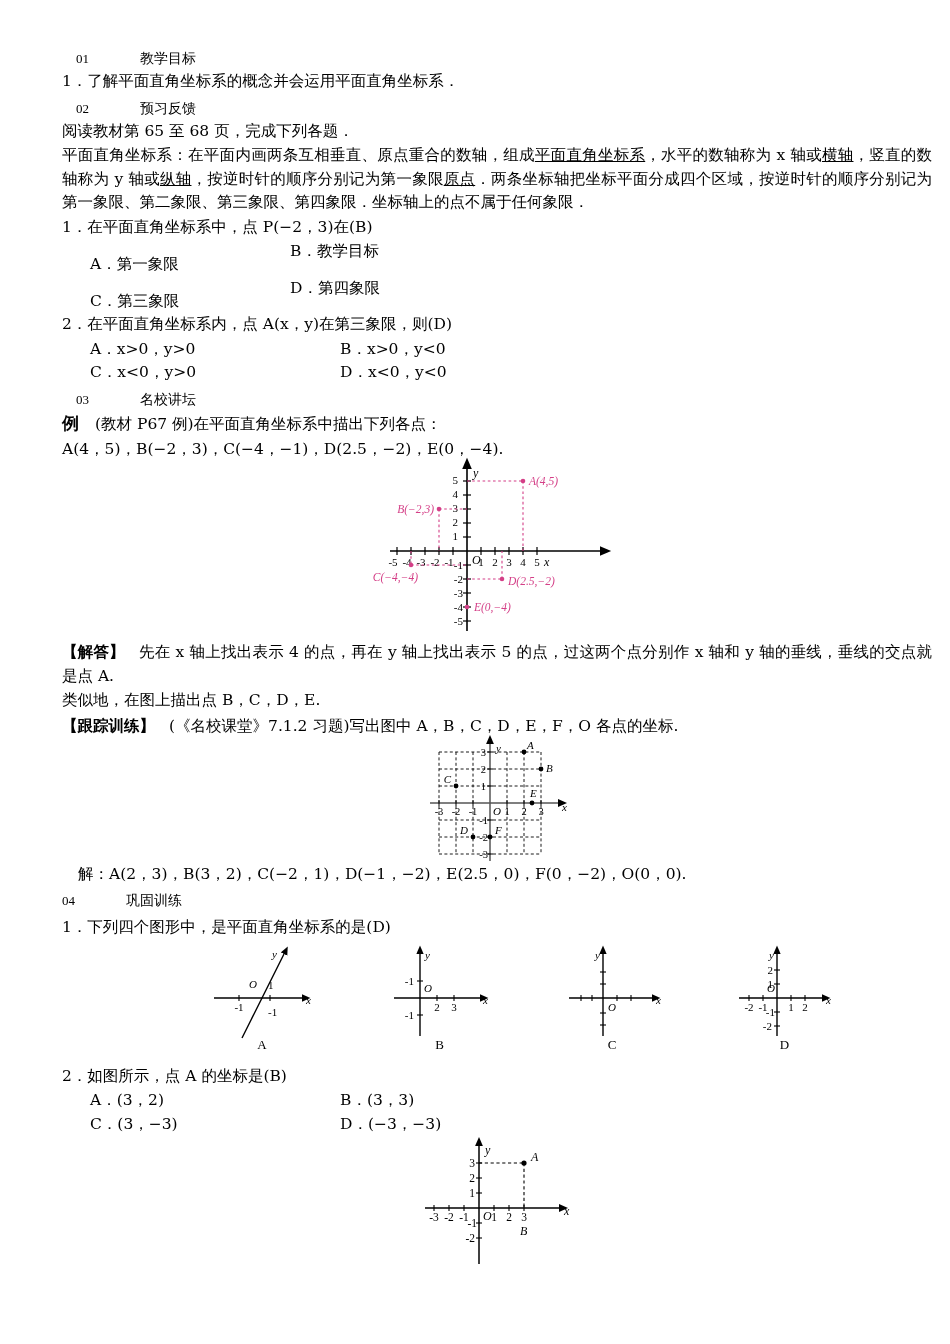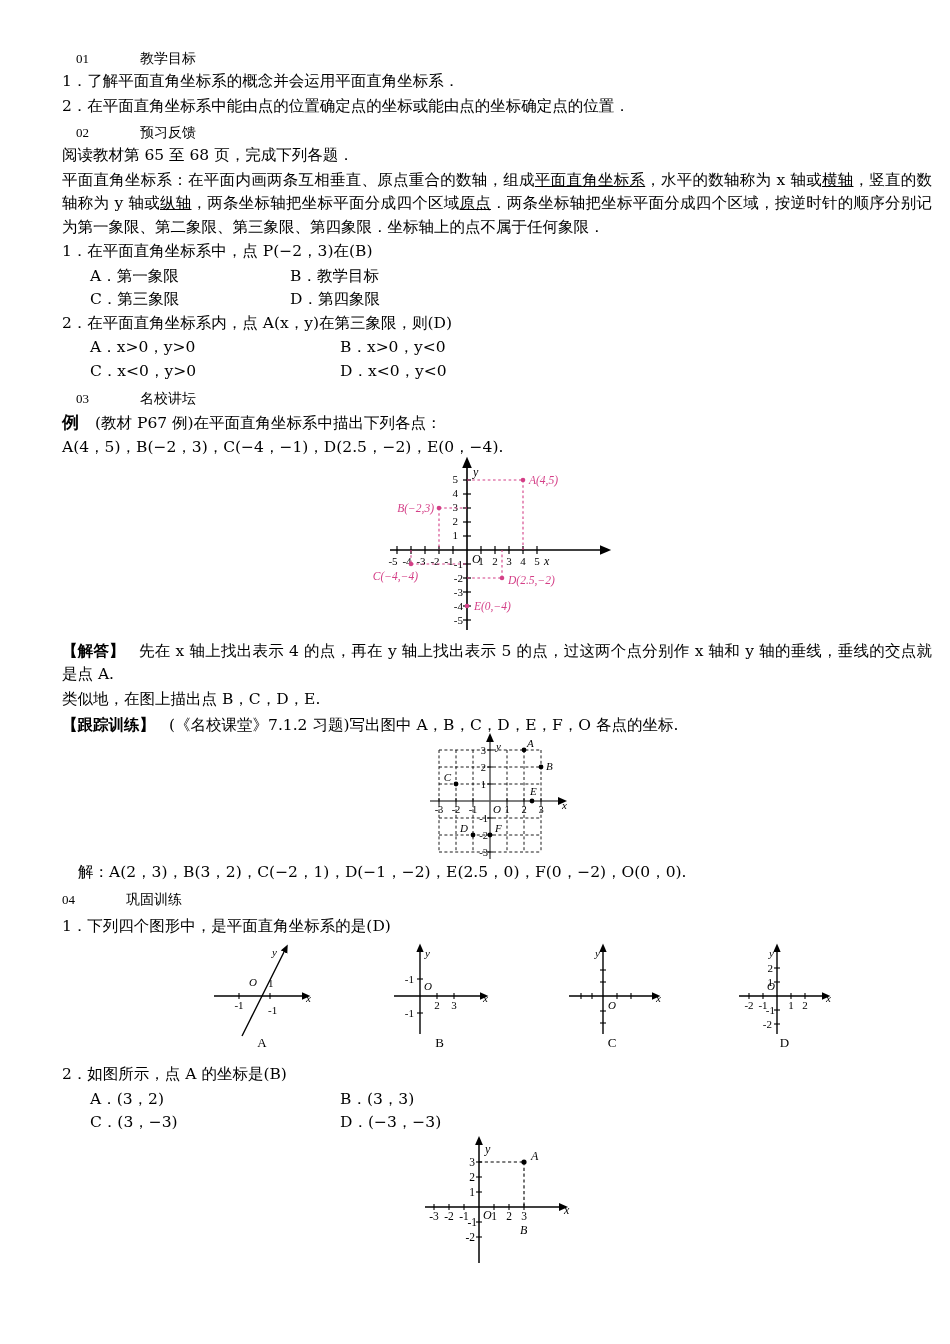--- a/index.html
+++ b/index.html
@@ -16,21 +16,21 @@
   .sec-num { font-weight:normal; font-family:"Liberation Serif",serif; font-size:13px; margin-left:14px;}
   .sec-title { margin-left:46px; font-size:14px; }
 
   p.line { margin:0 0 1px 0; font-size:15.5px; line-height:1.52; }
   p.just { text-align:justify; text-justify:inter-ideograph; }
   .u { text-decoration:underline; }
   .bold { font-weight:bold; }
 
   .opts { display:flex; margin:0; font-size:15.5px; line-height:1.52;}
   .opts .o { }
-  .opts .oA { margin-left:28px; width:200px; }
+  .opts .oA { margin-left:28px; width:200px;margin-top:13px; }
   .opts .oB { }
   .opts .oA2 { margin-left:28px; width:250px; }
 
   .answertag { font-weight:bold; }
 
   
   .figwrap { display:flex; justify-content:center; margin:2px 0 2px 0; }
 
   svg { display:block; overflow:visible; }
 
@@ -43,29 +43,28 @@
 </head>
 <body>
 
 <div class="page">
 
   <div class="sec-head">
     <span class="sec-num">01</span>
     <span class="sec-title">教学目标</span>
   </div>
   <p class="line">1．了解平面直角坐标系的概念并会运用平面直角坐标系．</p>
-  <p class="line">2．在平面直角坐标系中能由点的位置确定点的坐标或能由点的坐标确定点的位置．</p>
 
   <div class="sec-head">
     <span class="sec-num">02</span>
     <span class="sec-title">预习反馈</span>
   </div>
   <p class="line">阅读教材第 65 至 68 页，完成下列各题．</p>
 
-  <p class="line just"><span>平面直角坐标系：在平面内画两条互相垂直、原点重合的数轴，组成</span><span class="u">平面直角坐标系</span><span>，水平的数轴称为 x 轴或</span><span class="u">横轴</span><span>，竖直的数轴称为 y 轴或</span><span class="u">纵轴</span><span>，两条坐标轴把坐标平面分成四个区域</span><span class="u">原点</span><span>．两条坐标轴把坐标平面分成四个区域，按逆时针的顺序分别记为第一象限、第二象限、第三象限、第四象限．坐标轴上的点不属于任何象限．</span></p>
+  <p class="line just"><span>平面直角坐标系：在平面内画两条互相垂直、原点重合的数轴，组成</span><span class="u">平面直角坐标系</span><span>，水平的数轴称为 x 轴或</span><span class="u">横轴</span><span>，竖直的数轴称为 y 轴或</span><span class="u">纵轴</span><span>，按逆时针的顺序分别记为第一象限</span><span class="u">原点</span><span>．两条坐标轴把坐标平面分成四个区域，按逆时针的顺序分别记为第一象限、第二象限、第三象限、第四象限．坐标轴上的点不属于任何象限．</span></p>
 
   <p class="line">1．在平面直角坐标系中，点 P(−2，3)在(B)</p>
   <div class="opts">
     <span class="o oA">A．第一象限</span>
     <span class="o oB">B．教学目标</span>
   </div>
   <div class="opts">
     <span class="o oA">C．第三象限</span>
     <span class="o oB">D．第四象限</span>
   </div>

